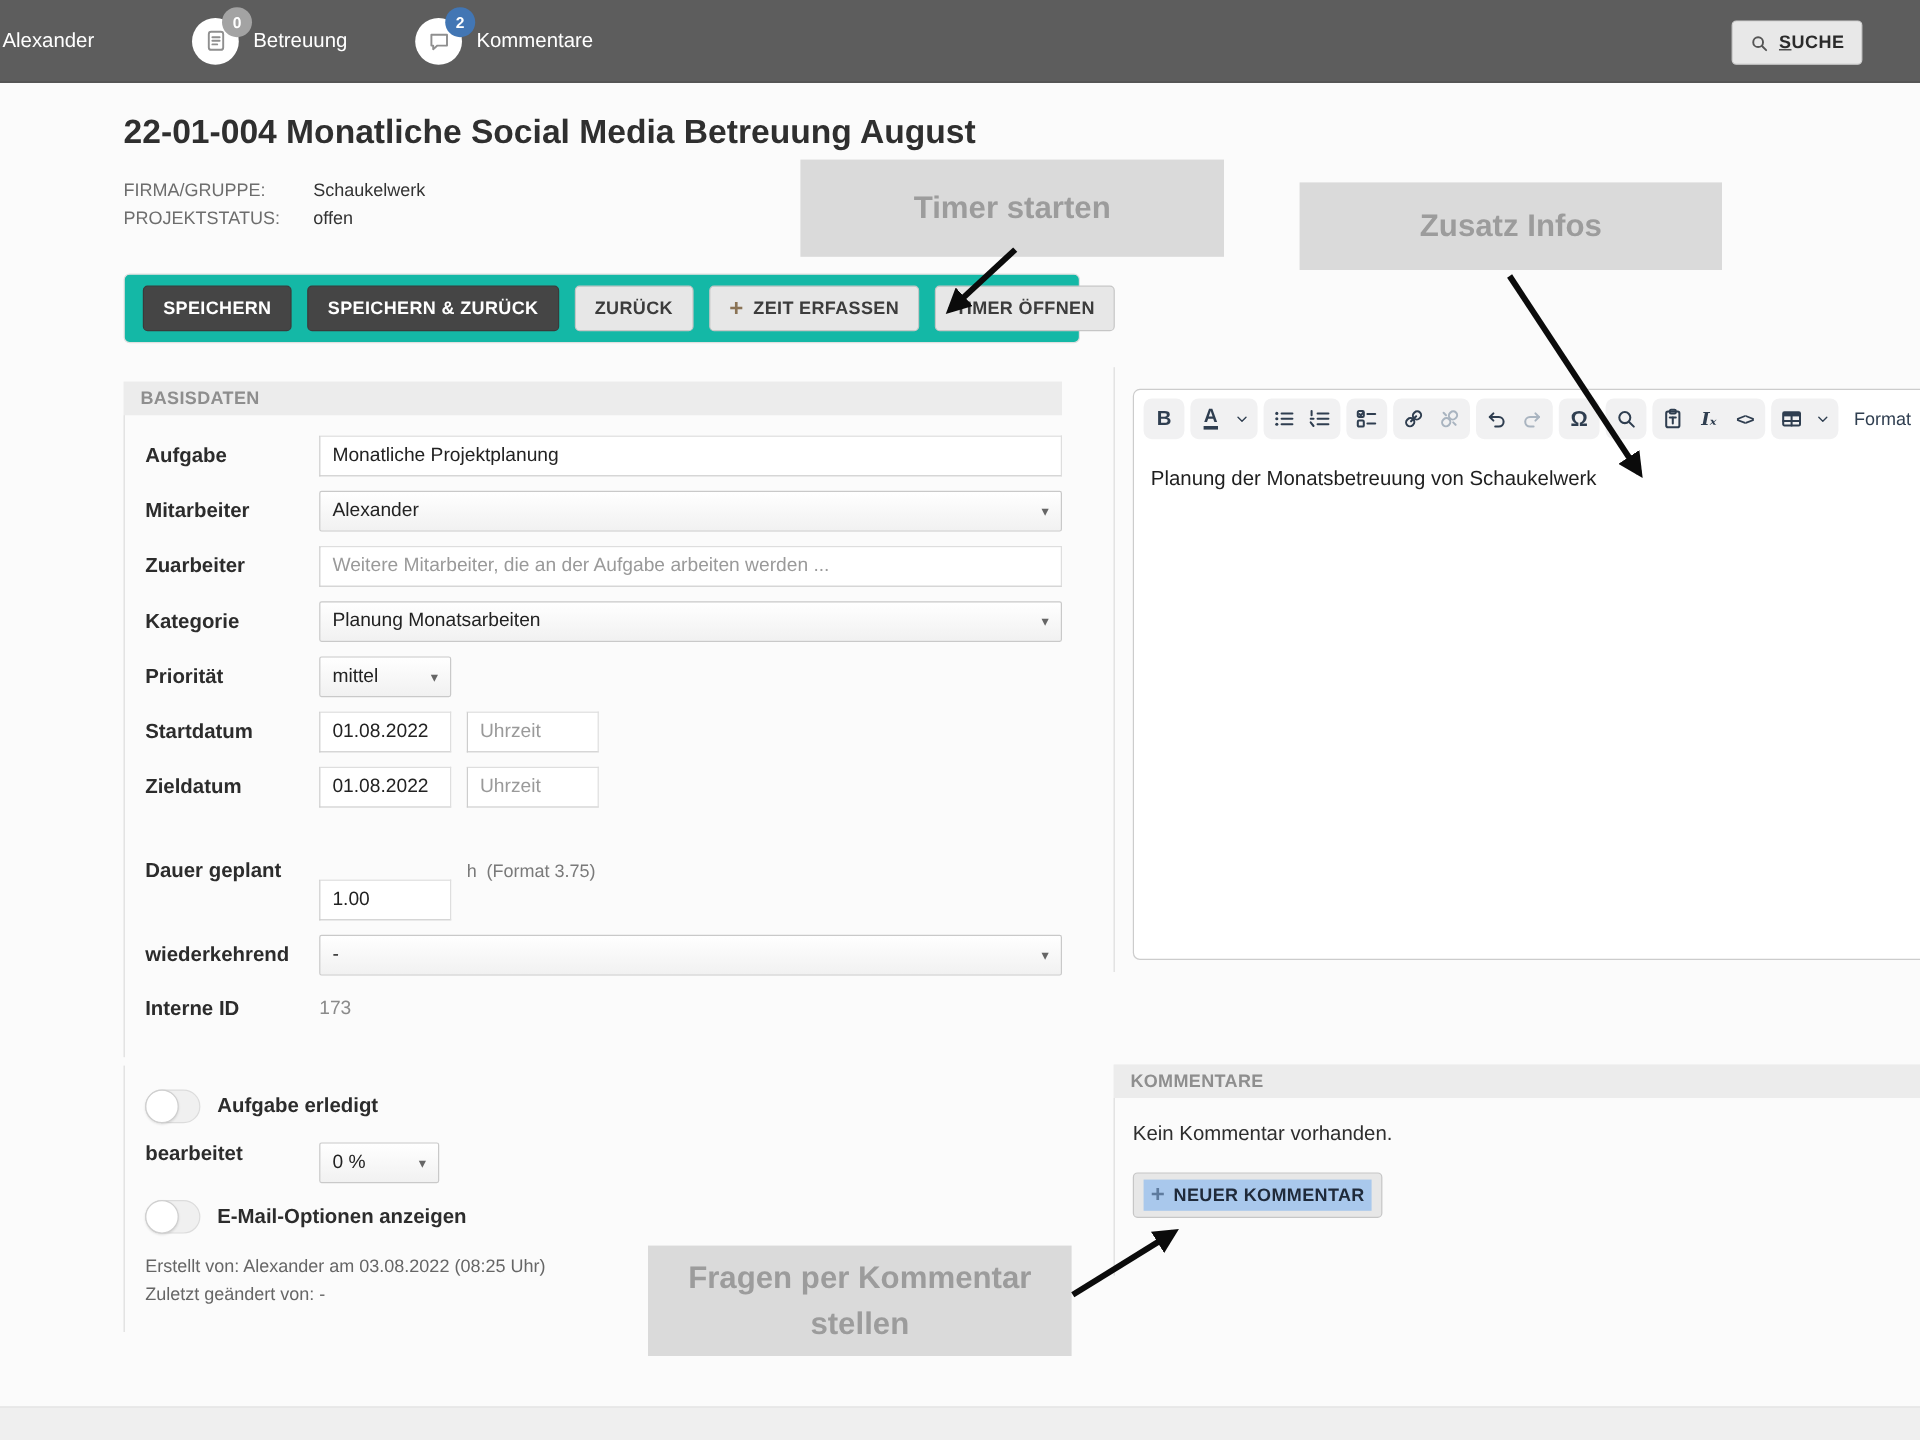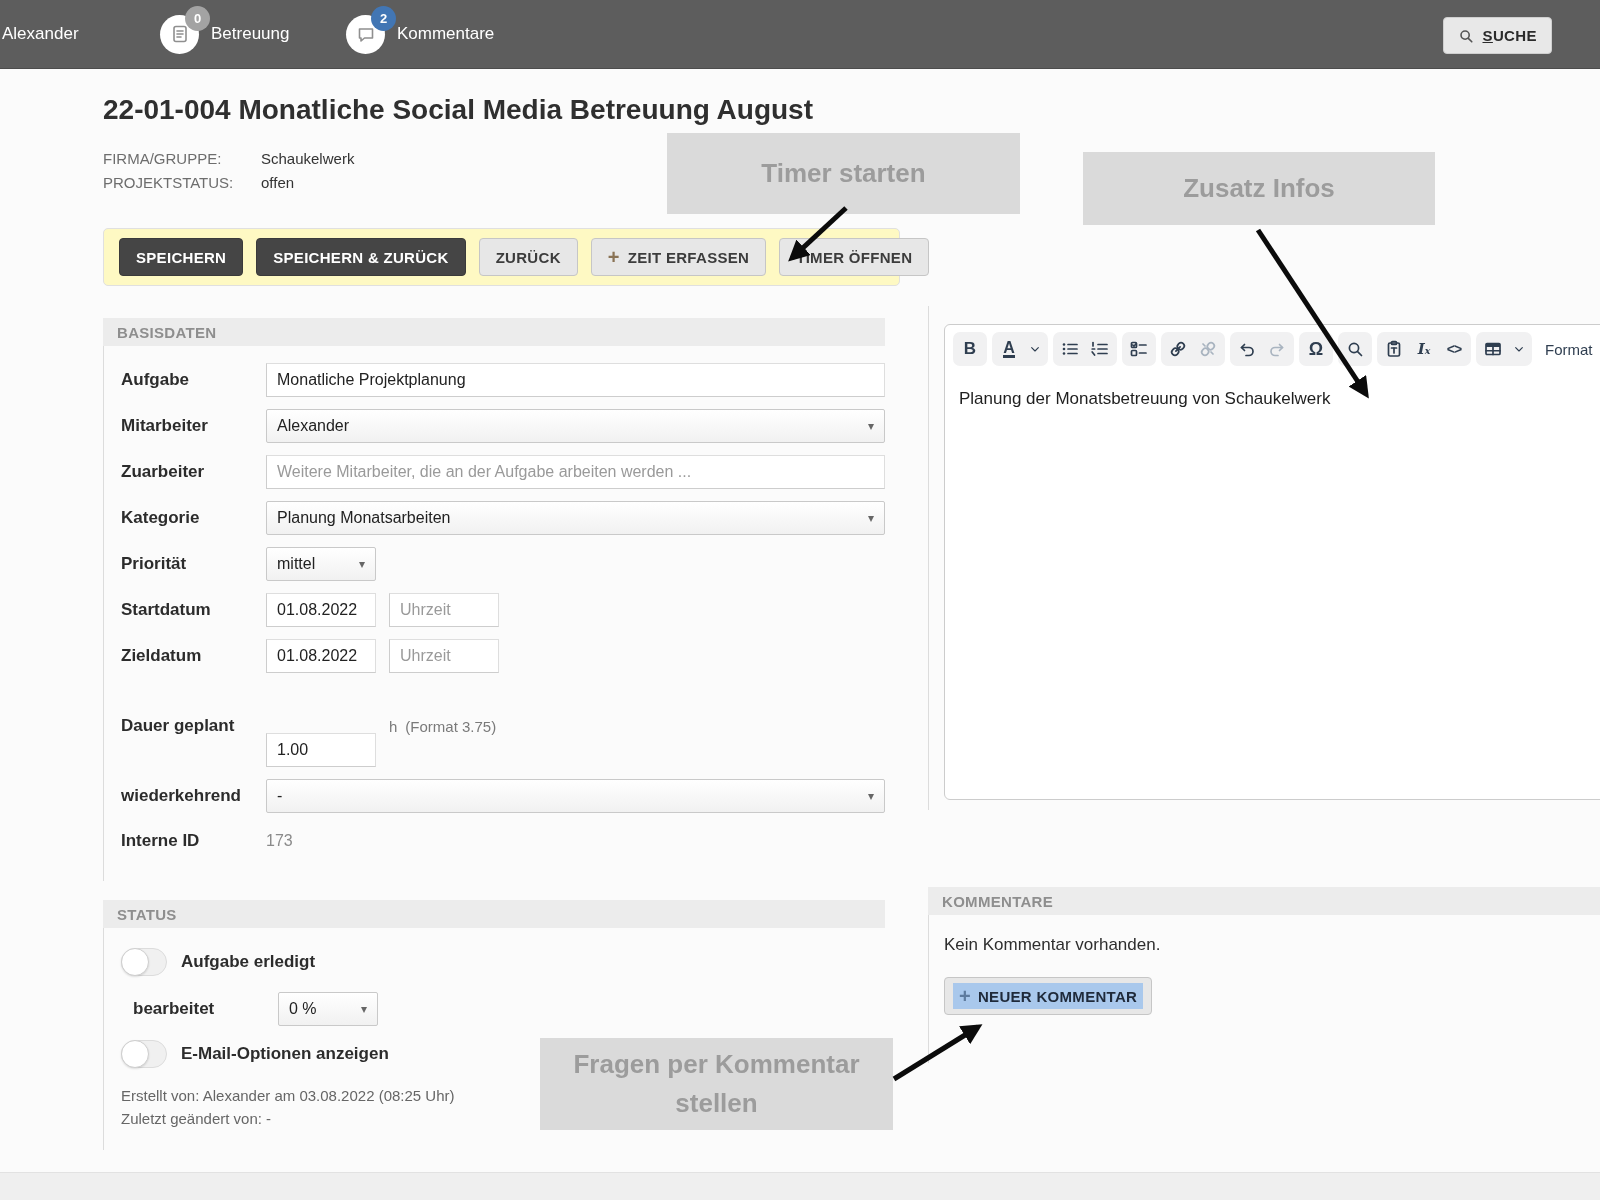--- a/index.html
+++ b/index.html
@@ -20,21 +20,21 @@
   .tb-badge.blue{background:#4276b4;}
   .search-btn{position:absolute;right:48px;top:17px;height:37px;background:#e8e8e8;border:1px solid #cfcfcf;border-radius:4px;display:flex;align-items:center;gap:8px;padding:0 14px;font-size:15px;font-weight:700;color:#2b2b2b;cursor:pointer;letter-spacing:.4px;font-family:inherit;}
   .search-label{display:block;}
   .search-label::first-letter{text-decoration:underline;}
   
   .page-title{position:absolute;left:103px;top:94px;font-size:28px;font-weight:700;color:#2f2f2f;}
   .meta{position:absolute;left:103px;top:150px;display:grid;grid-template-columns:158px auto;row-gap:7px;font-size:15px;}
   .meta .mlabel{color:#6d6d6d;}
   .meta .mvalue{color:#333;}
   
-  .actions-card{position:absolute;left:103px;top:228px;width:797px;height:58px;border:1px solid #e0e0e0;border-radius:5px;background:#fef9c3;display:flex;align-items:center;gap:13px;padding-left:15px;box-sizing:border-box;}
+  .actions-card{position:absolute;left:103px;top:228px;width:797px;height:58px;border:1px solid #e0e0e0;border-radius:5px;background:#14b8a6;display:flex;align-items:center;gap:13px;padding-left:15px;box-sizing:border-box;}
   .btn{height:38px;border-radius:4px;font-size:15px;font-weight:700;letter-spacing:.3px;display:inline-flex;align-items:center;gap:8px;padding:0 16px;cursor:pointer;font-family:inherit;white-space:nowrap;}
   .btn.dark{background:#454545;border:1px solid #3a3a3a;color:#fff;}
   .btn.light{background:#e7e7e7;border:1px solid #c6c6c6;color:#3c3c3c;}
   .plus{font-size:20px;font-weight:700;line-height:1;}
   .plus.tan{color:#8a7355;}
   .plus.blue{color:#5e7b9e;}
   
   .section{position:absolute;box-sizing:border-box;}
   .sec-header{height:28px;background:#ececec;display:flex;align-items:center;padding-left:14px;font-size:15px;font-weight:700;color:#8e8e8e;letter-spacing:.3px;margin-top:12px;}
   .sec-body{border-left:1px solid #dcdcdc;}
@@ -64,21 +64,21 @@
   .suffix{color:#7a7a7a;font-size:15px;margin-left:13px;}
   .hint{color:#7a7a7a;font-size:15px;margin-left:8px;}
   .ro-value{font-size:16px;color:#8a8a8a;}
   .id-row{margin-top:18px;margin-bottom:0;}
   
   .trow{display:flex;align-items:center;gap:14px;margin-bottom:16px;}
   .toggle{position:relative;width:46px;height:28px;border-radius:14px;background:#f0f0f0;border:1px solid #dcdcdc;box-sizing:border-box;display:inline-block;cursor:pointer;flex:0 0 46px;}
   .knob{position:absolute;left:-1px;top:-1px;width:28px;height:28px;border-radius:50%;background:#fff;border:1px solid #cfcfcf;box-sizing:border-box;box-shadow:0 1px 2px rgba(0,0,0,.12);}
   .toggle.on .knob{background:#787878;border-color:#6b6b6b;}
   .tlabel{font-size:17px;font-weight:700;color:#2c2c2c;}
-  .brow{margin:0 0 14px 12px;display:flex;align-items:center;}
+  .brow{margin:0 0 14px 0;display:flex;}
   .brow .flabel{width:145px;flex:0 0 145px;}
   .meta-small{font-size:15px;color:#666;margin-top:9px;line-height:23px;}
   
   .editor{width:700px;height:476px;background:#fff;border:1px solid #ccc;border-radius:6px;box-sizing:border-box;overflow:hidden;}
   .ed-toolbar{display:flex;align-items:center;gap:5px;padding:7px 8px;}
   .tb-group{display:flex;background:#f1f1f2;border-radius:7px;padding:2px;}
   .tb{width:30px;height:30px;border:none;background:transparent;border-radius:5px;display:flex;align-items:center;justify-content:center;cursor:pointer;color:#2f3e50;padding:0;font-family:inherit;}
   .tb.narrow{width:22px;}
   .tb svg{stroke:#2f3e50;fill:none;stroke-width:1.7;stroke-linecap:round;stroke-linejoin:round;}
   .tb.disabled svg{stroke:#a9b4c0;}
@@ -385,21 +385,20 @@
 
         <button class="tb format-btn">Format</button>
       </div>
 
       <div class="ed-content">Planung der Monatsbetreuung von Schaukelwerk</div>
     </div>
   </div>
 </div>
 
 <div class="section" id="status">
-  <div class="sec-header">STATUS</div>
   <div class="sec-body">
 
 
     <div class="trow">
       <span class="toggle">
           <span class="knob"></span>
         </span>
       <span class="tlabel">Aufgabe erledigt</span>
     </div>
 

